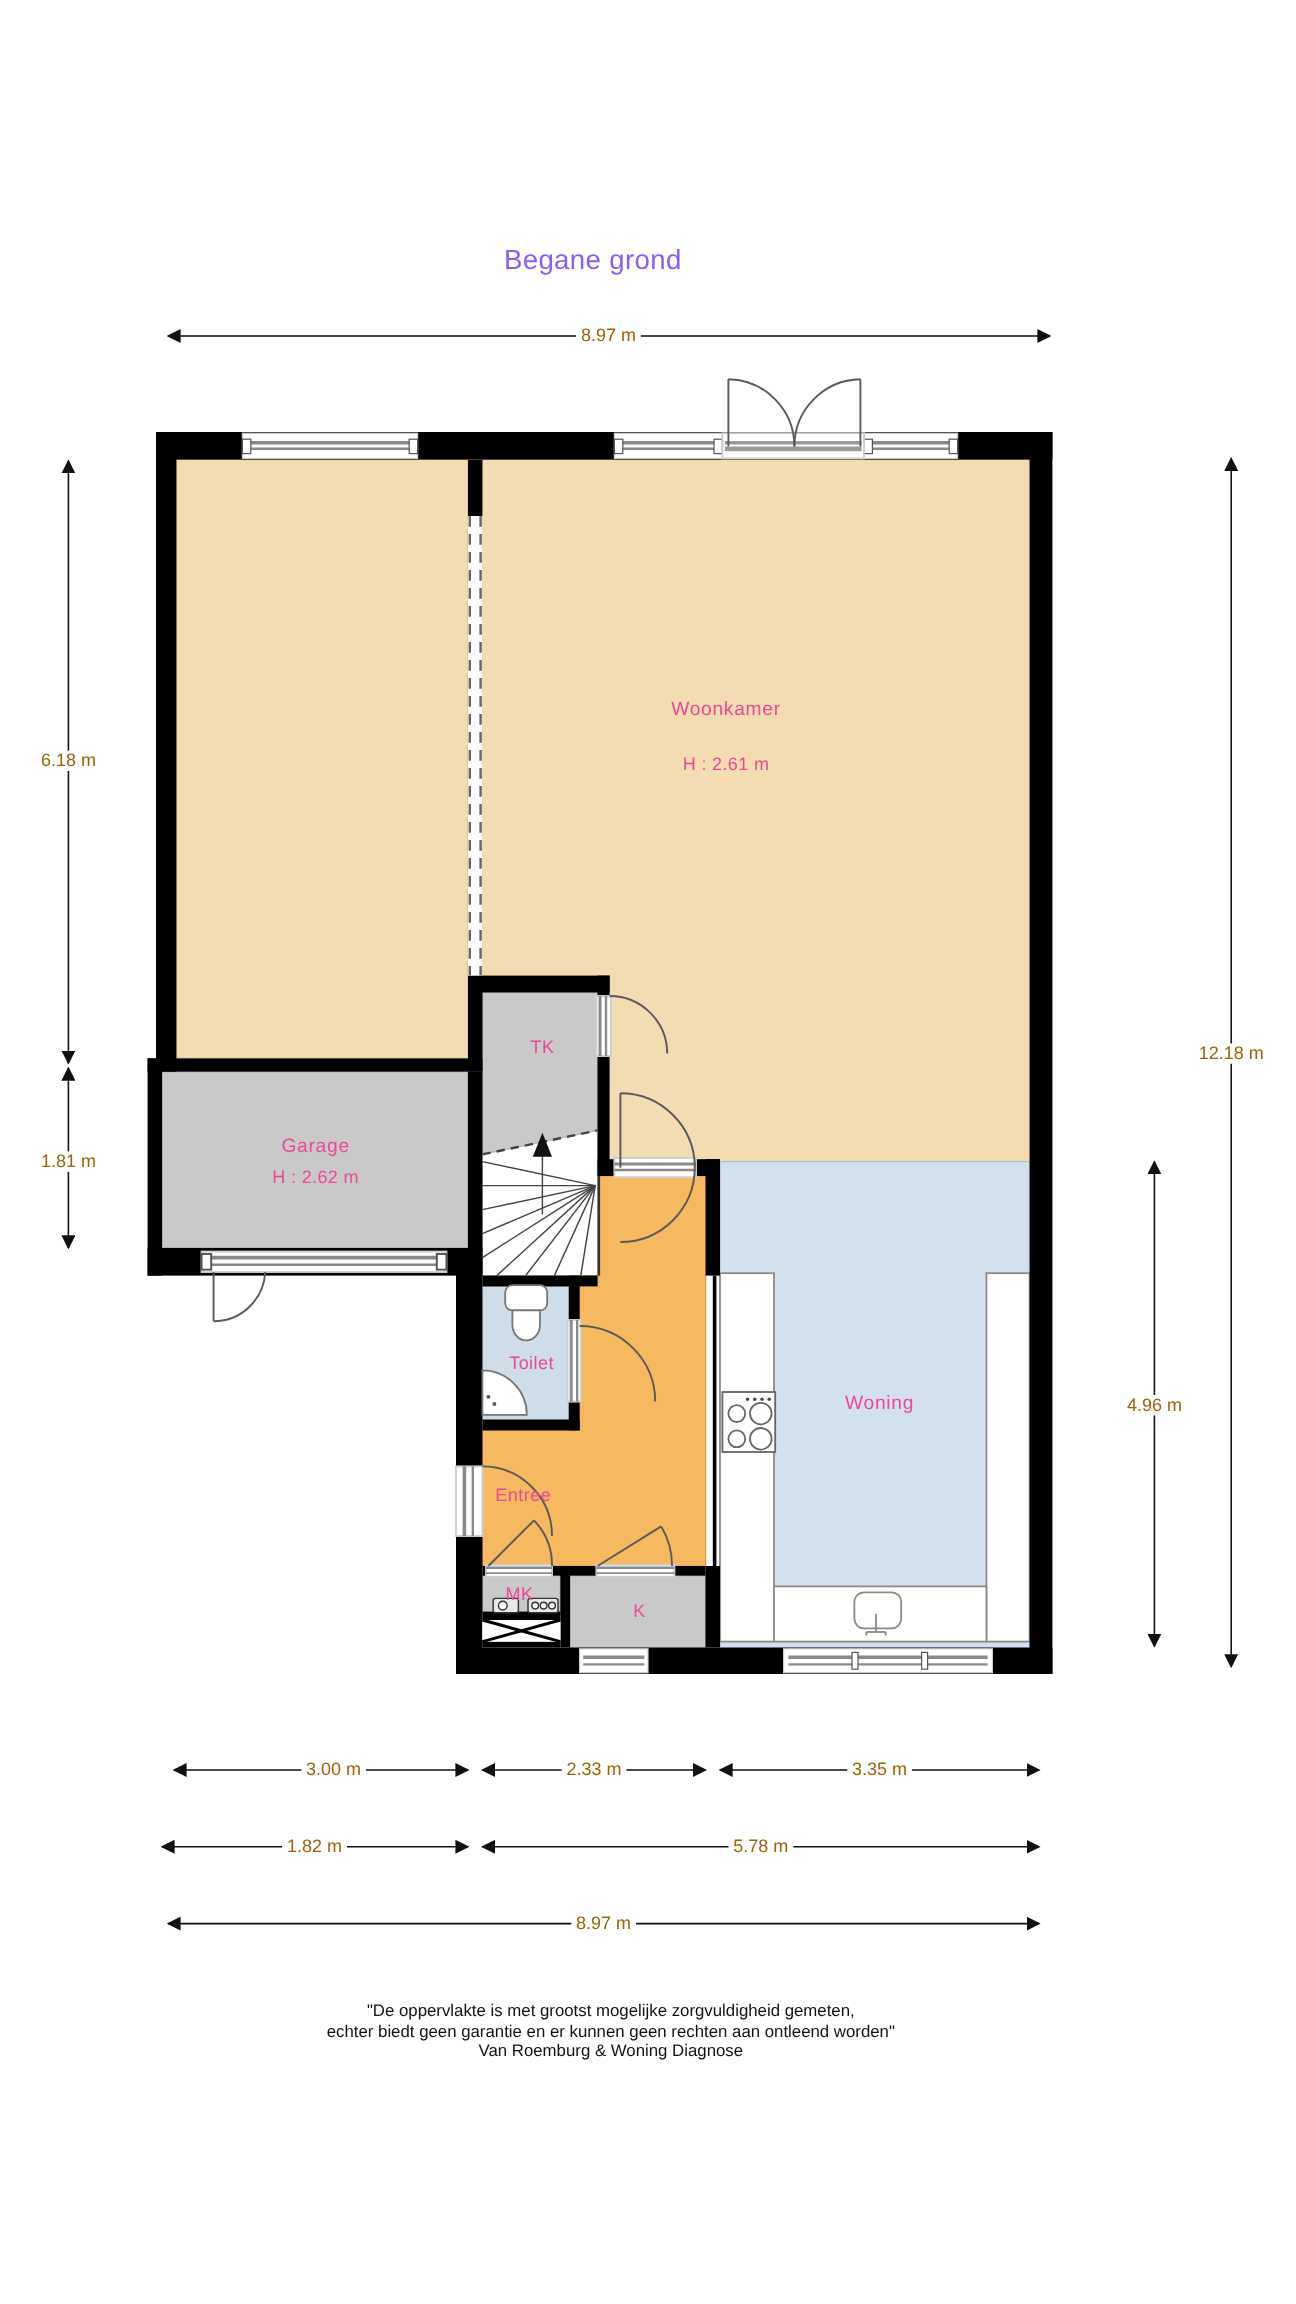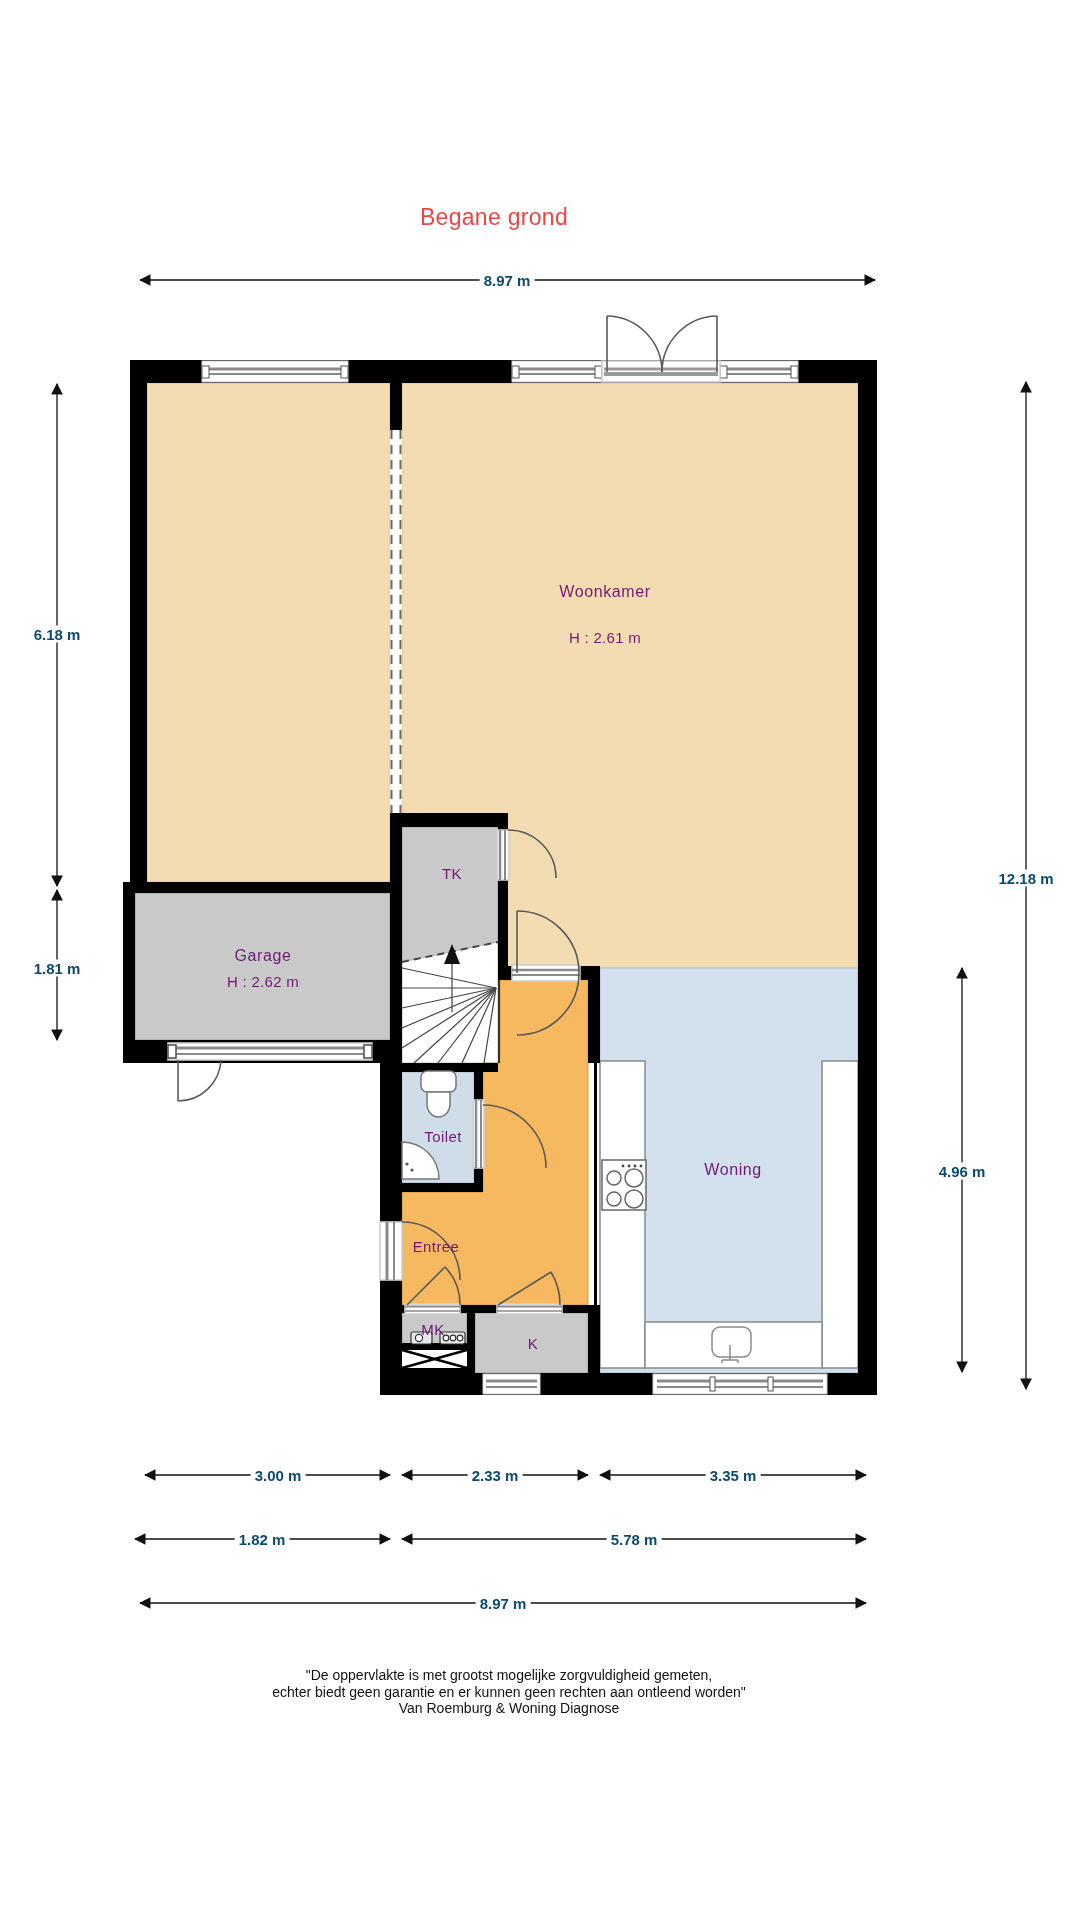--- a/index.html
+++ b/index.html
@@ -1,26 +1,26 @@
 <!DOCTYPE html>
 <html><head>
 <meta charset="utf-8">
 <style>
   html,body{margin:0;padding:0;background:#fff;}
   #canvas{
     position:relative;width:1080px;height:1920px;margin:0 auto;background:#ffffff;
     font-family:"Liberation Sans", sans-serif;color:#1a1a1a;overflow:hidden;
   }
   #plan-svg{position:absolute;left:0;top:0;}
-  .lbl{position:absolute;transform:translate(-50%,-50%);white-space:nowrap;color:#701a75;}
-  .title{font-size:23px;color:#ef4444;letter-spacing:.3px;}
+  .lbl{position:absolute;transform:translate(-50%,-50%);white-space:nowrap;color:#ec4899;}
+  .title{font-size:23px;color:#8b5cf6;letter-spacing:.3px;}
   .room-lg{font-size:16px;letter-spacing:.6px;}
   .room-sm{font-size:15px;letter-spacing:.4px;}
   .room-h{font-size:15px;letter-spacing:.3px;}
-  .dim-label{font-size:15px;background:#ffffff;padding:0 4px;color:#0c4a6e;font-weight:bold;}
+  .dim-label{font-size:15px;background:#ffffff;padding:0 4px;color:#a16207;}
   .disclaimer{
     position:absolute;left:509px;top:1692px;transform:translate(-50%,-50%);
     text-align:center;font-size:14px;line-height:16.5px;color:#111;white-space:nowrap;
   }
 </style>
 </head>
 <body>
 
 <div id="canvas">
 

